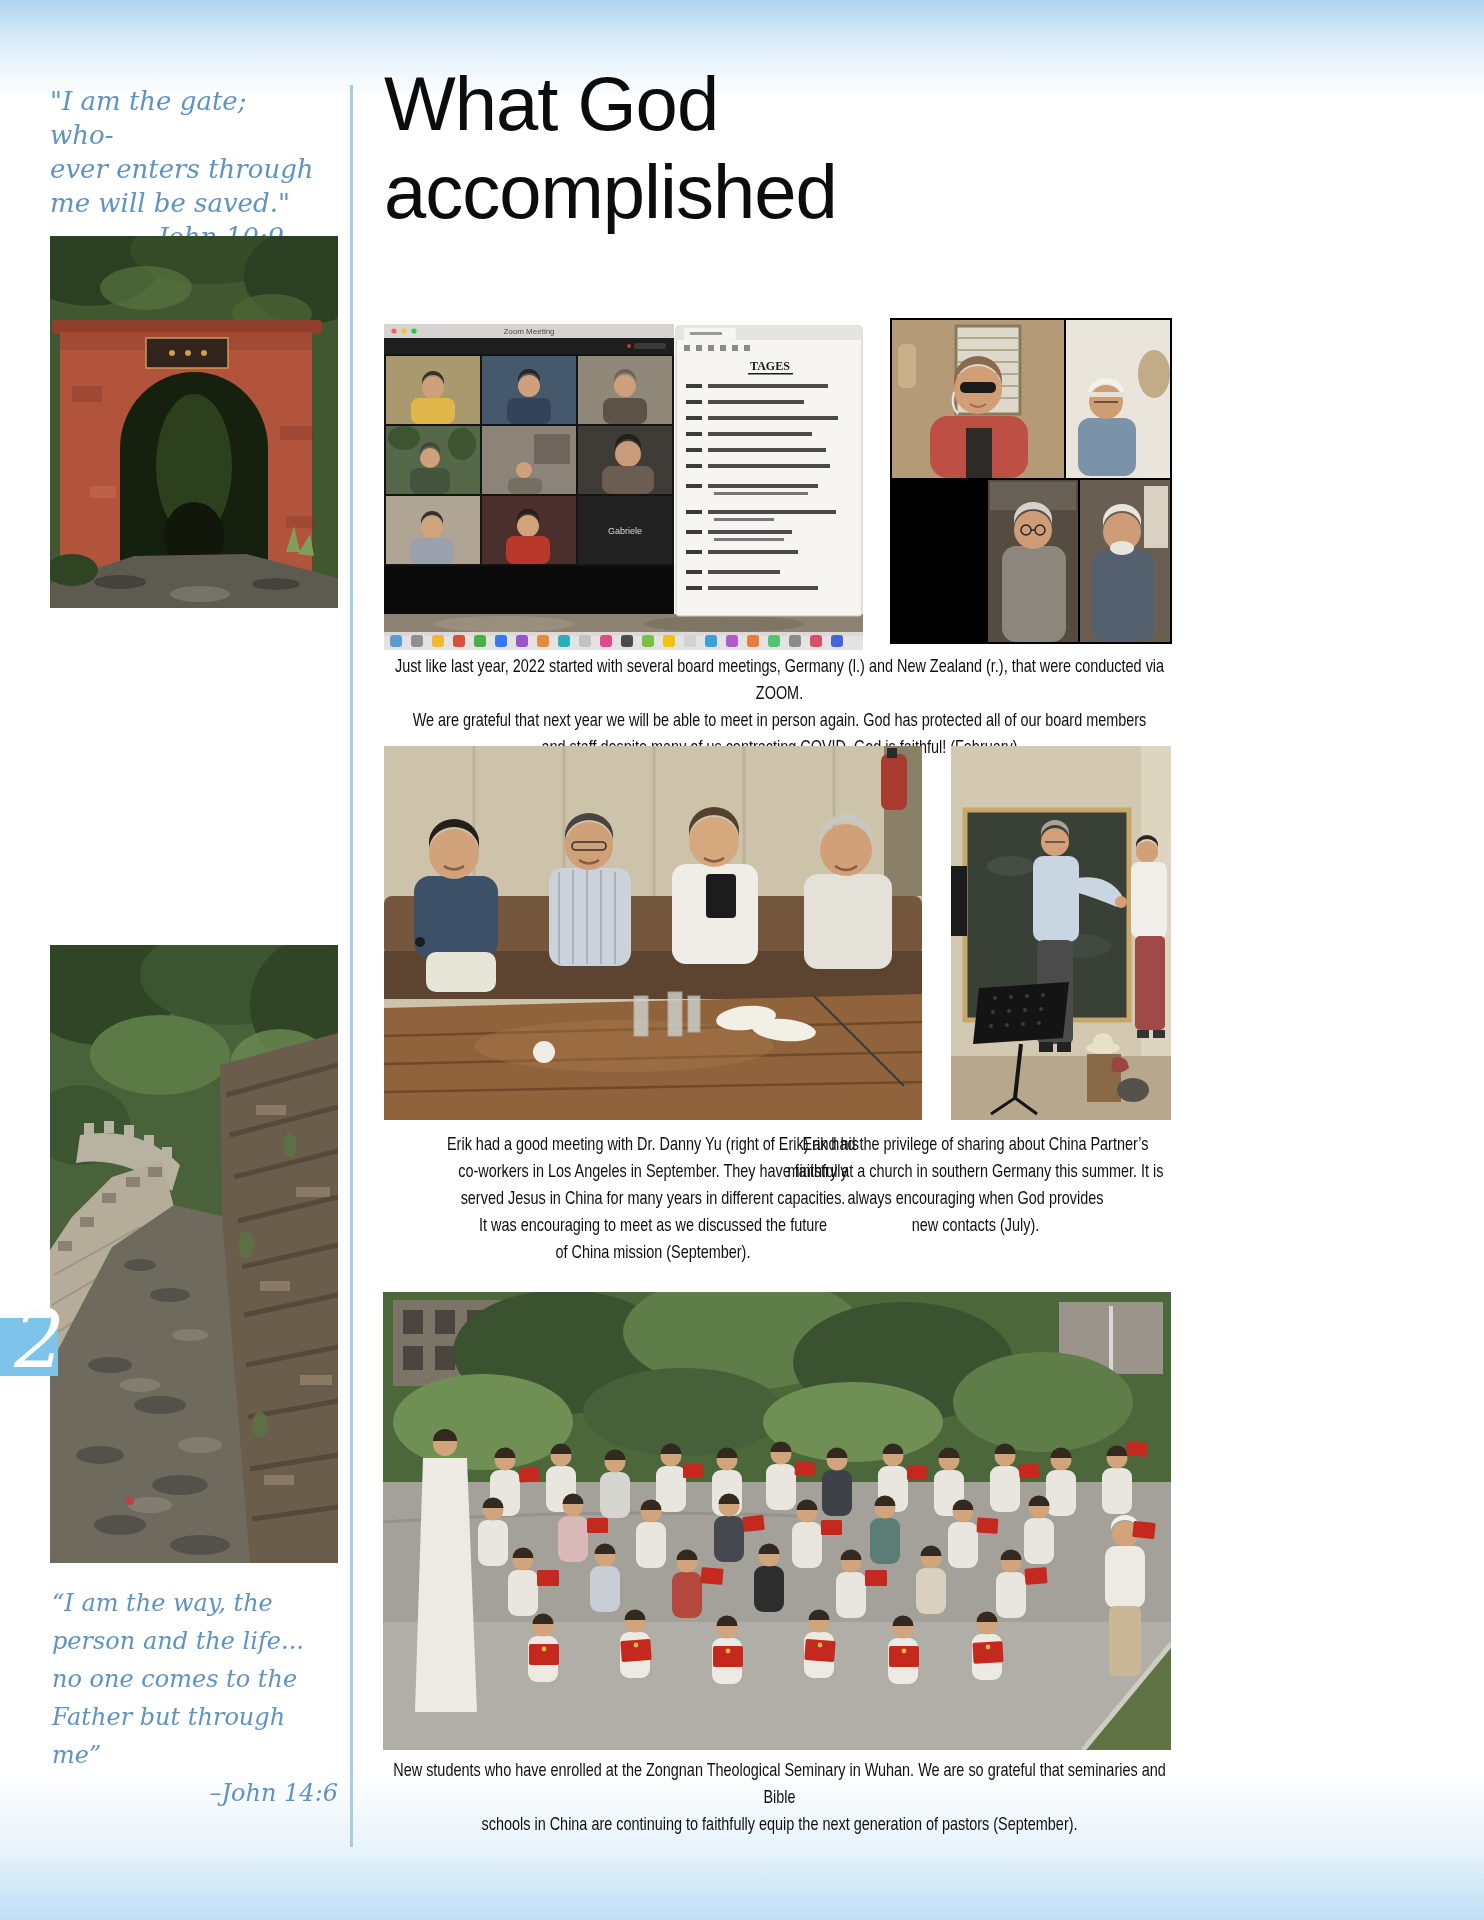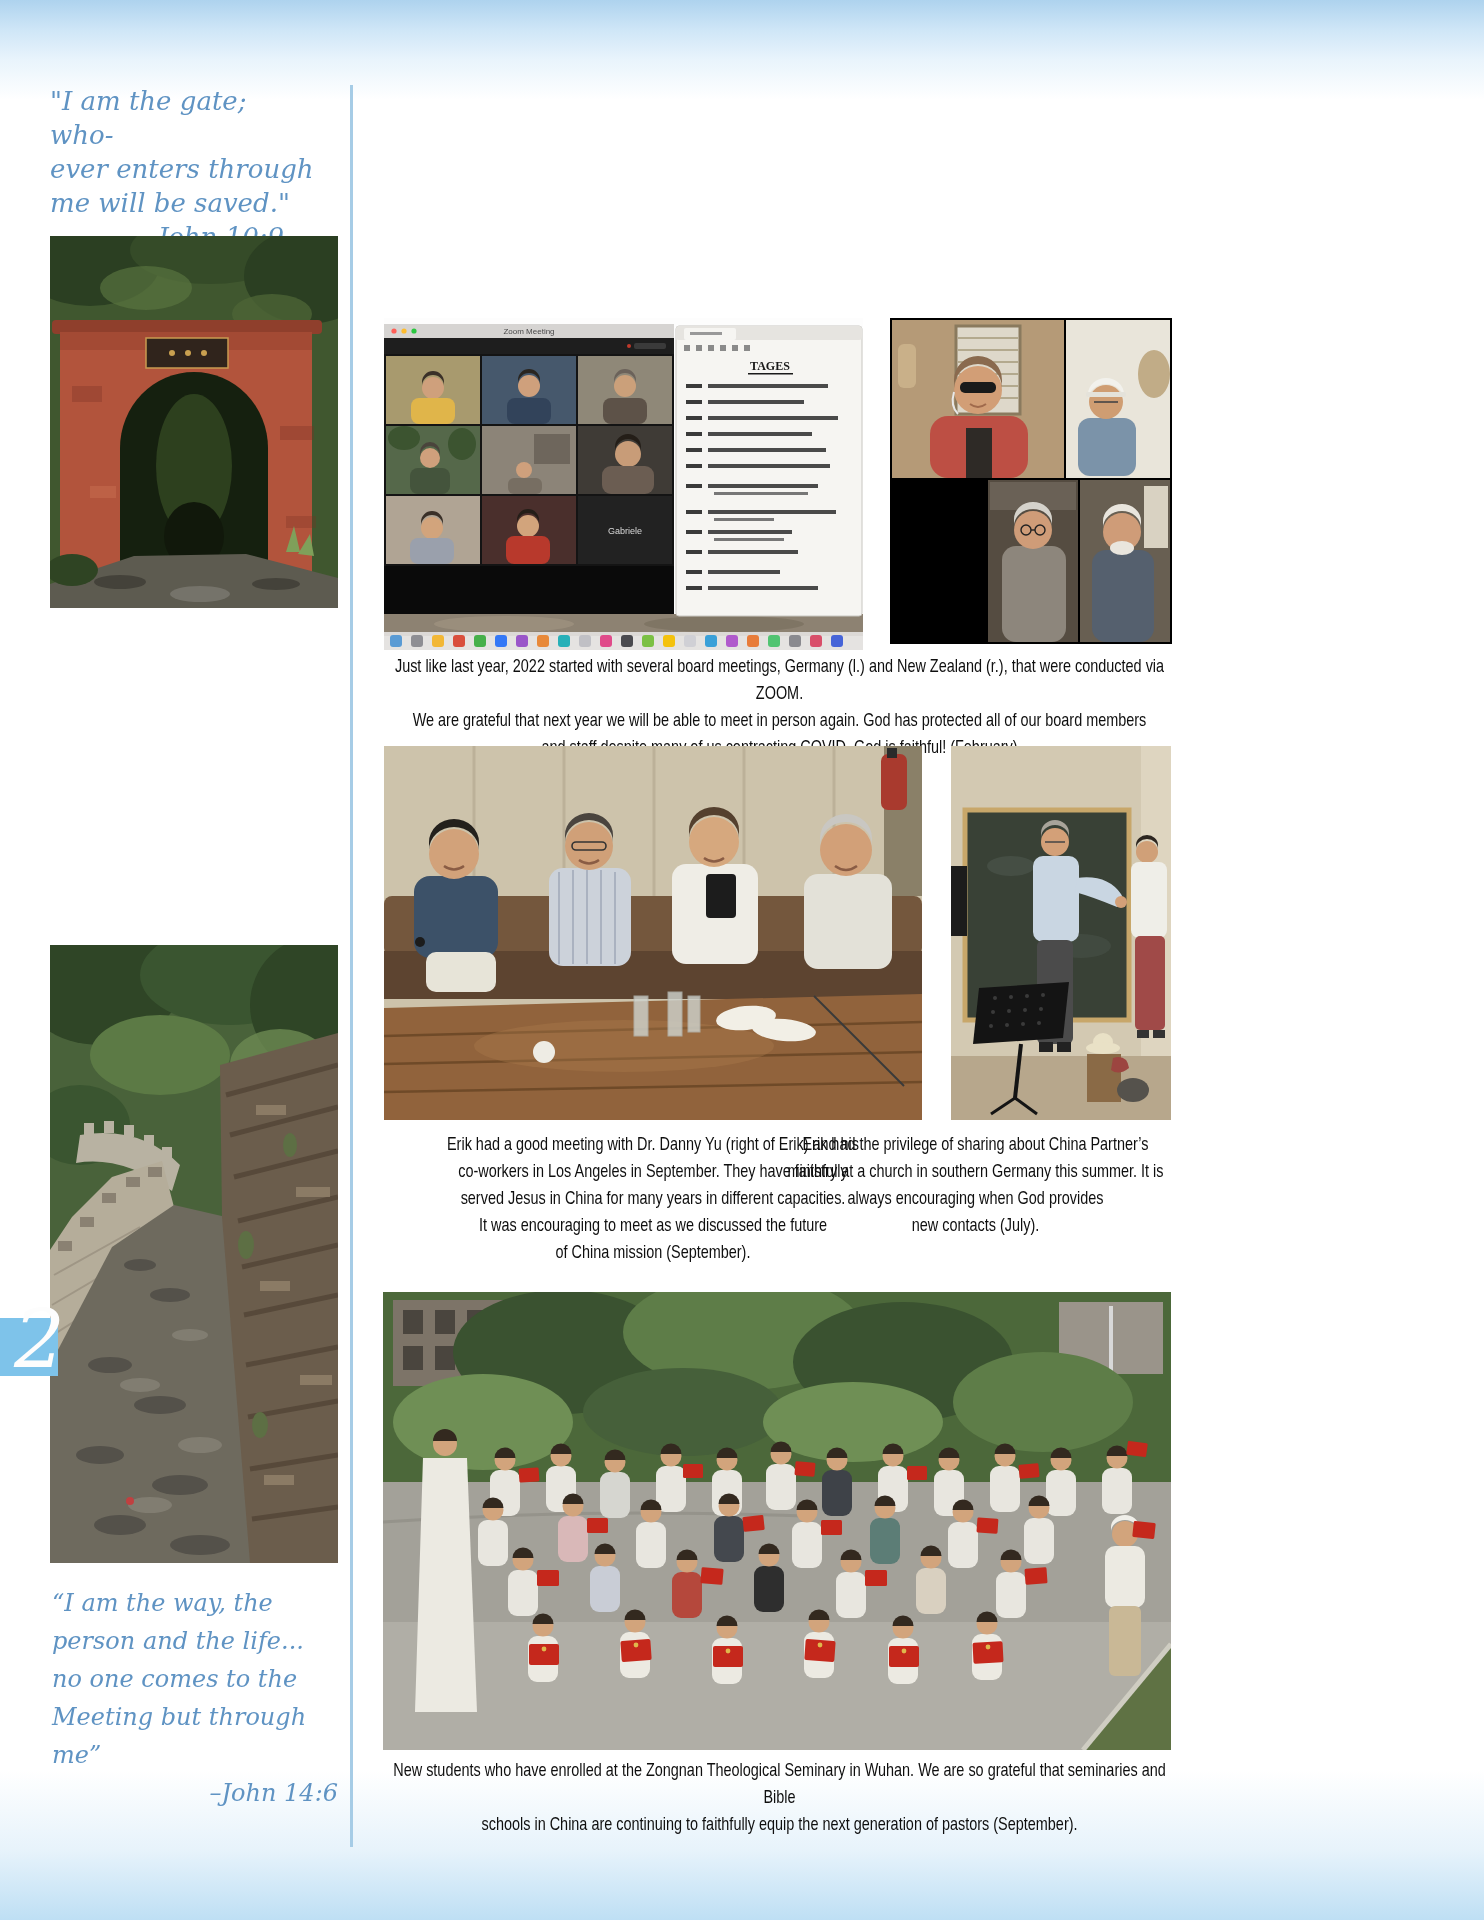--- a/index.html
+++ b/index.html
@@ -34,20 +34,21 @@
   <div class="abs divider"></div>
 
   <div class="abs quote quote-top">
     <div>"I am the gate; who-</div>
     <div>ever enters through</div>
     <div>me will be saved."</div>
     <div class="quote-ref-top">- John 10:9</div>
   </div>
 
   <div class="abs title">
+    <div>What God accomplished</div>
   </div>
 
   <div class="ph" style="left:50px;top:236px;width:288px;height:372px;">
     <svg width="288" height="372" viewBox="0 0 288 372">
       <rect width="288" height="372" fill="#40572f"></rect>
       <ellipse cx="40" cy="28" rx="70" ry="42" fill="#2b3f22"></ellipse>
       <ellipse cx="160" cy="14" rx="80" ry="34" fill="#354b28"></ellipse>
       <ellipse cx="258" cy="40" rx="64" ry="48" fill="#2b3f22"></ellipse>
       <ellipse cx="96" cy="52" rx="46" ry="22" fill="#59743f" opacity=".7"></ellipse>
       <ellipse cx="222" cy="78" rx="40" ry="20" fill="#4c6436" opacity=".8"></ellipse>
@@ -484,21 +485,21 @@
     </svg>
   </div>
 
   <div class="abs page-tab"></div>
   <div class="abs page-num">2</div>
 
   <div class="abs quote quote-bottom">
     <div>“I am the way, the</div>
     <div>person and the life...</div>
     <div>no one comes to the</div>
-    <div>Meeting but through</div>
+    <div>Father but through</div>
     <div>me”</div>
     <div class="quote-ref-bottom">–John 14:6</div>
   </div>
 
   <div class="ph" style="left:383px;top:1292px;width:788px;height:458px;">
     <svg width="788" height="458" viewBox="0 0 788 458">
       <defs>
         <g id="gp">
           <rect x="-15" y="6" width="30" height="46" rx="9" fill="currentColor"></rect>
           <circle cx="0" cy="-4" r="10.5" fill="#d2a47c"></circle>

